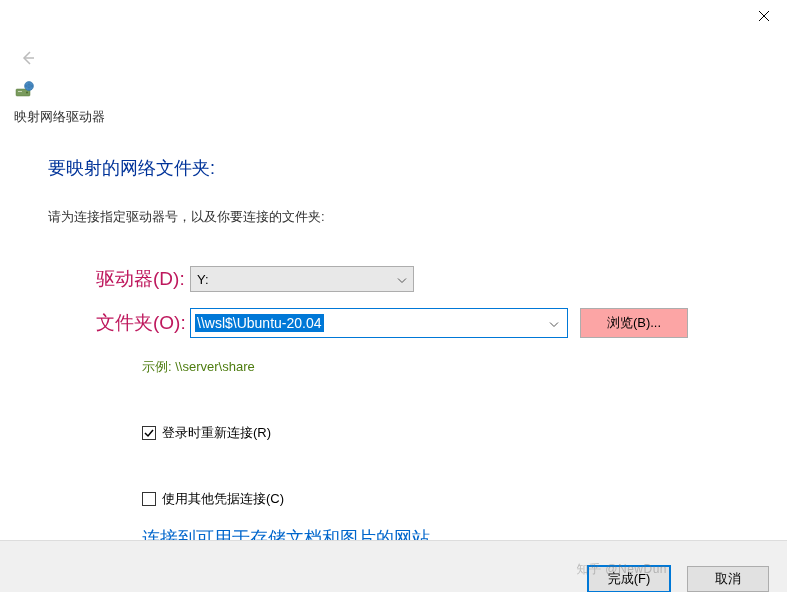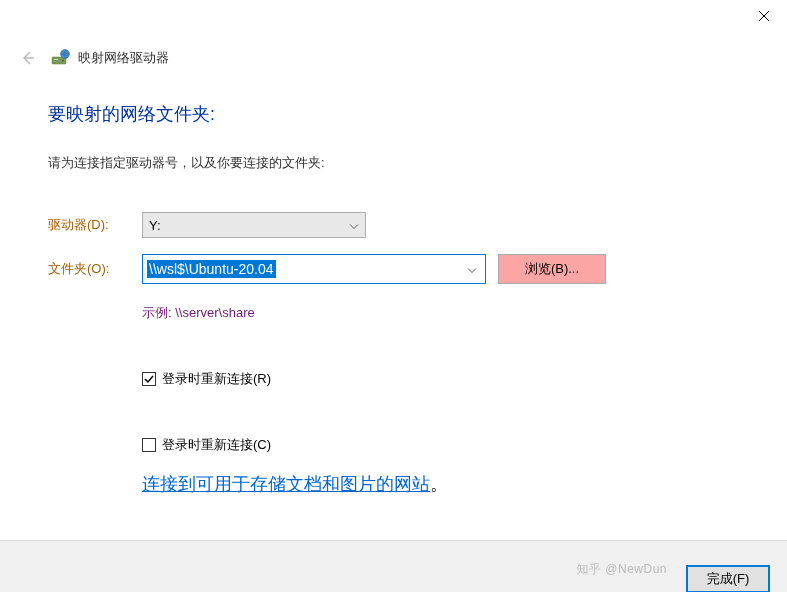--- a/index.html
+++ b/index.html
@@ -23,23 +23,23 @@
       width: 46px;
       height: 32px;
       display: flex;
       align-items: center;
       justify-content: center;
       cursor: pointer;
     }
     .close-btn svg { width: 10px; height: 10px; }
     .header-row {
       display: flex;
-      align-items: center;
       padding: 12px 8px 0 14px;
       gap: 8px;
+      flex-direction: column;
     }
     .back-arrow {
       width: 28px;
       height: 28px;
       display: flex;
       align-items: center;
       justify-content: center;
       color: #999;
       cursor: default;
     }
@@ -69,42 +69,43 @@
       margin-bottom: 40px;
       color: #333;
     }
     .form-row {
       display: flex;
       align-items: center;
       margin-bottom: 16px;
     }
     .form-label {
       width: 94px;
-      font-size: 13px;
-      color: #a16207;
+      font-size: 19px;
+      color: #be185d;
+      margin-left: 48px;
     }
     .drive-select {
       width: 224px;
       height: 26px;
       border: 1px solid #adadad;
       background: #e8e8e8;
       display: flex;
       align-items: center;
       padding: 0 6px;
       position: relative;
       font-size: 13px;
     }
     .drive-select .chevron {
       position: absolute;
       right: 6px;
       top: 50%;
       transform: translateY(-50%);
     }
     .folder-input-wrap {
-      width: 344px;
+      width: 378px;
       height: 30px;
       border: 1px solid #0078d7;
       background: #fff;
       display: flex;
       align-items: center;
       padding: 0 4px;
       position: relative;
     }
     .folder-input {
       flex: 1;
@@ -140,21 +141,21 @@
       margin-left: 12px;
       border: 1px solid #adadad;
       background: #fca5a5;
       font-size: 13px;
       cursor: pointer;
       font-family: inherit;
     }
     .example-text {
       margin-left: 94px;
       font-size: 13px;
-      color: #701a75;
+      color: #4d7c0f;
       margin-top: 20px;
       margin-bottom: 18px;
     }
     .checkbox-row {
       margin-left: 94px;
       display: flex;
       align-items: center;
       gap: 6px;
       margin-bottom: 18px;
       font-size: 13px;
@@ -293,25 +294,26 @@
           <path d="M1 5 L4 8 L9 2" fill="none" stroke="#000" stroke-width="1.5"></path>
         </svg>
     </span>
     <span>登录时重新连接(R)</span>
   </div>
 
   <div class="checkbox-row">
     <span class="checkbox">
       
     </span>
-    <span>登录时重新连接(C)</span>
+    <span>使用其他凭据连接(C)</span>
   </div>
 
   <div class="link-row">
     <span class="link">连接到可用于存储文档和图片的网站</span><span>。</span>
   </div>
 </div>
 
 <div class="footer">
   <button class="footer-btn primary">完成(F)</button>
+  <button class="footer-btn">取消</button>
 </div>
 
 <div class="watermark">知乎 @NewDun</div>
 
 </body></html>

